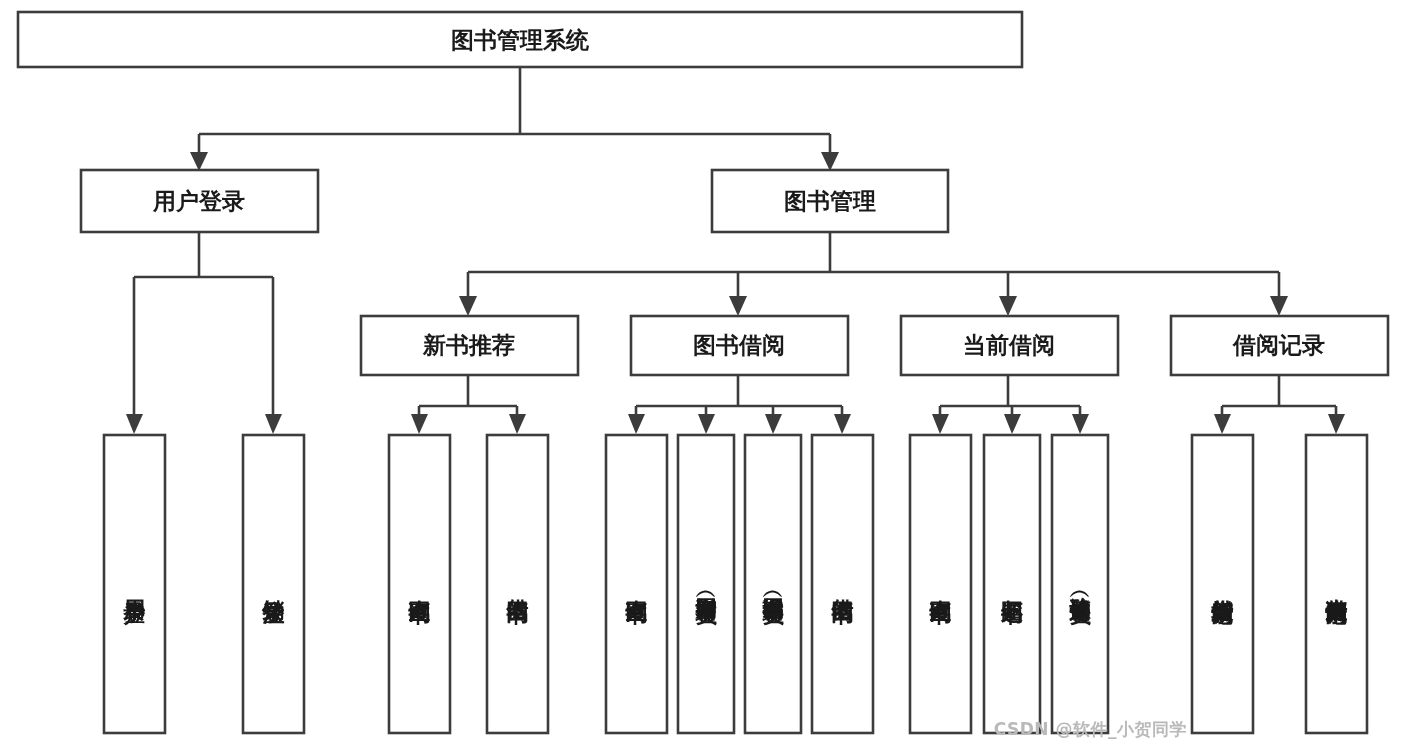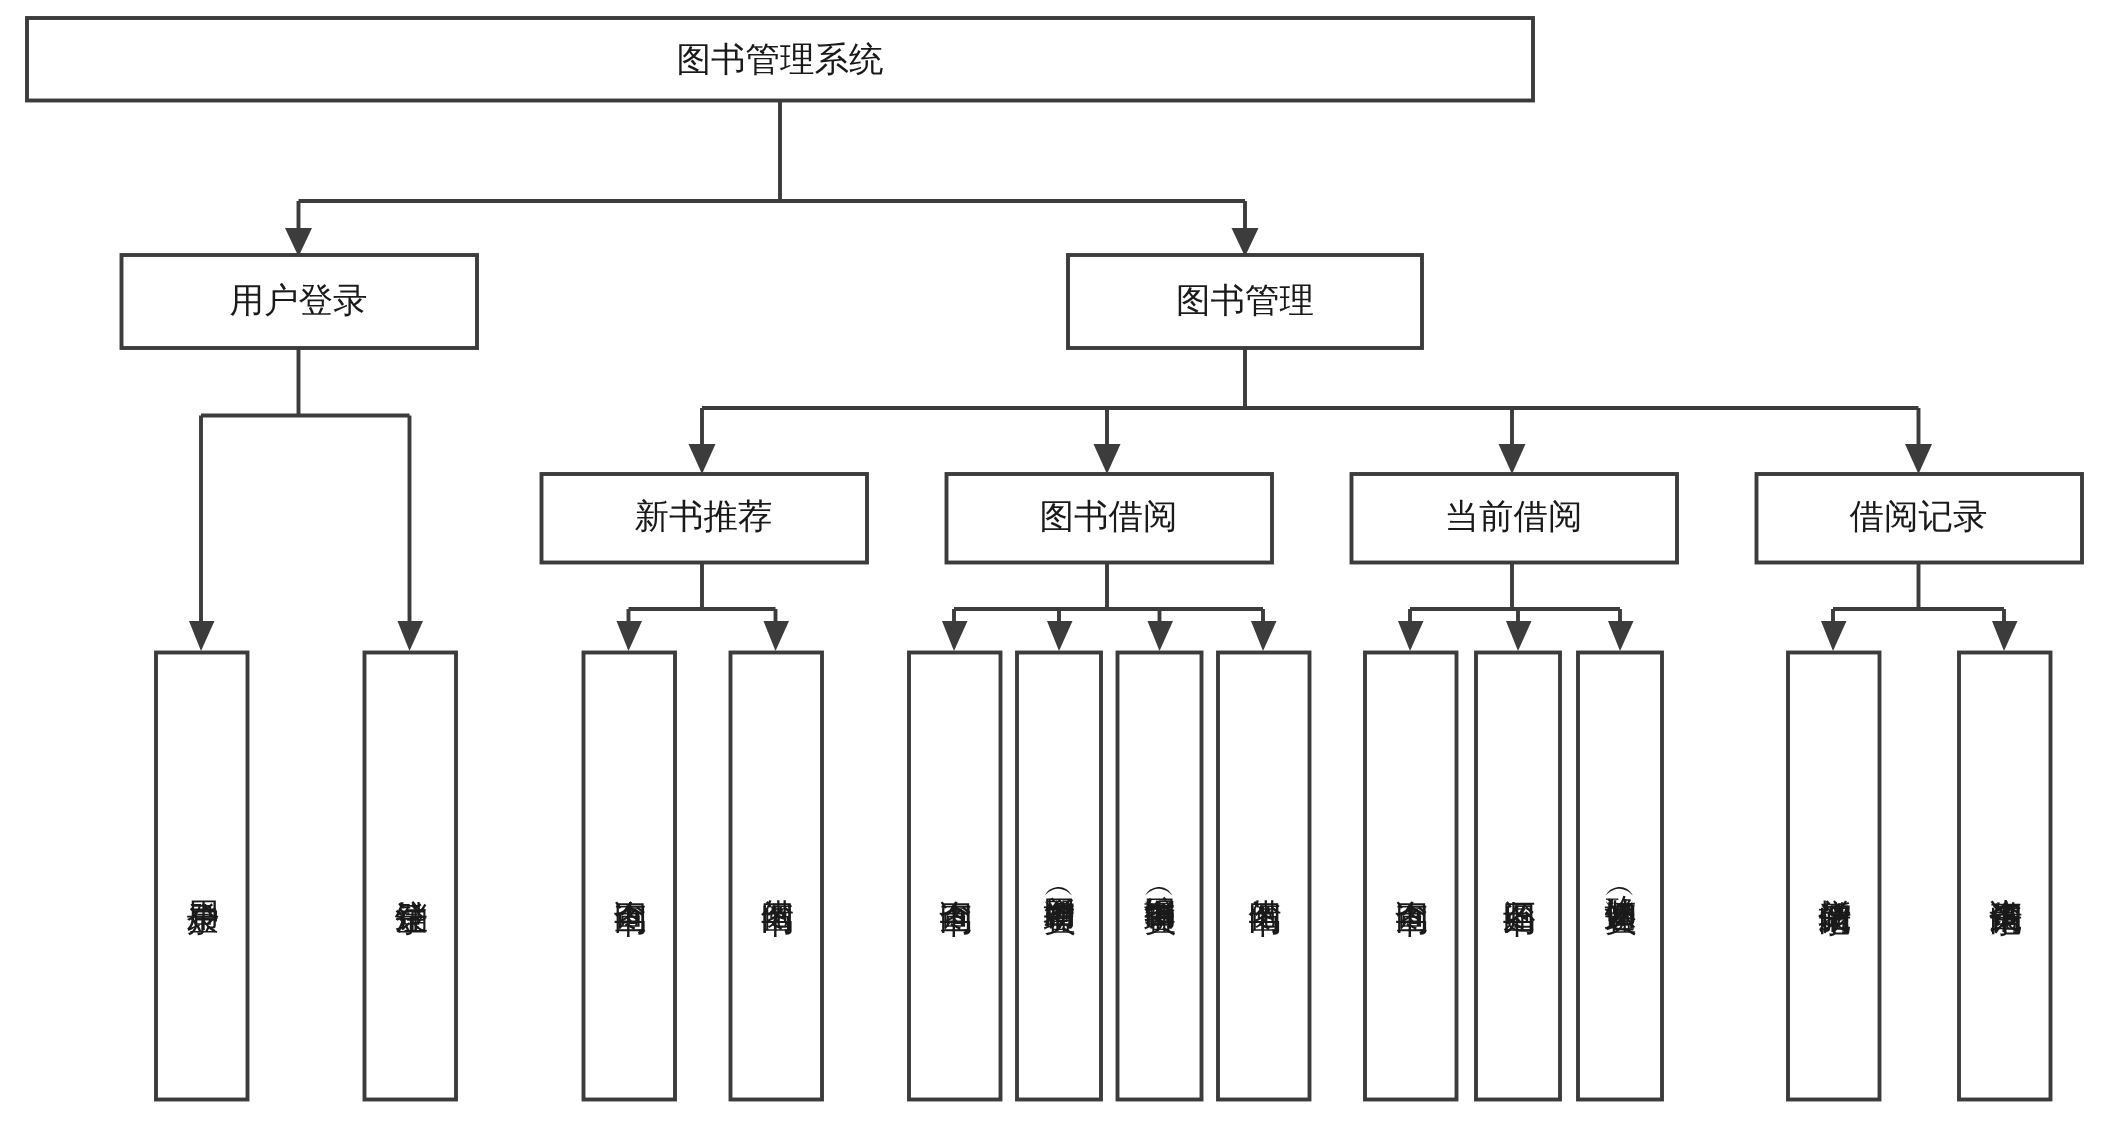--- a/index.html
+++ b/index.html
@@ -11,20 +11,21 @@
     width: 1405px;
     height: 747px;
     font-family: "DejaVu Sans", "Liberation Sans", sans-serif;
     overflow: hidden;
   }
   #diagram-root {
     position: relative;
     width: 1197px;
     height: 747px;
     background: #ffffff;
+    font-weight: bold;
   }
   svg.flow-svg {
     position: absolute;
     left: 0;
     top: 0;
     width: 1405px;
     height: 747px;
   }
   .node-box {
     fill: #ffffff;
@@ -178,14 +179,15 @@
   <div class="vlabel" style="left:606px; top:435px; width:61px; height:298px;">查询图书</div>
   <div class="vlabel" style="left:678px; top:435px; width:56px; height:298px; font-size:21px;">新增图书（管理员）</div>
   <div class="vlabel" style="left:745px; top:435px; width:56px; height:298px; font-size:21px;">编辑图书（管理员）</div>
   <div class="vlabel" style="left:812px; top:435px; width:61px; height:298px;">借阅图书</div>
   <div class="vlabel" style="left:910px; top:435px; width:61px; height:298px;">查询图书</div>
   <div class="vlabel" style="left:984px; top:435px; width:56px; height:298px;">归还图书</div>
   <div class="vlabel" style="left:1052px; top:435px; width:56px; height:298px; font-size:21px;">确认归还（管理员）</div>
   <div class="vlabel" style="left:1192px; top:435px; width:61px; height:298px;">新增借阅记录</div>
   <div class="vlabel" style="left:1306px; top:435px; width:61px; height:298px;">查询借阅记录</div>
 
+  <div class="watermark">CSDN @软件_小贺同学</div>
 
 </div>
 
 </body></html>

